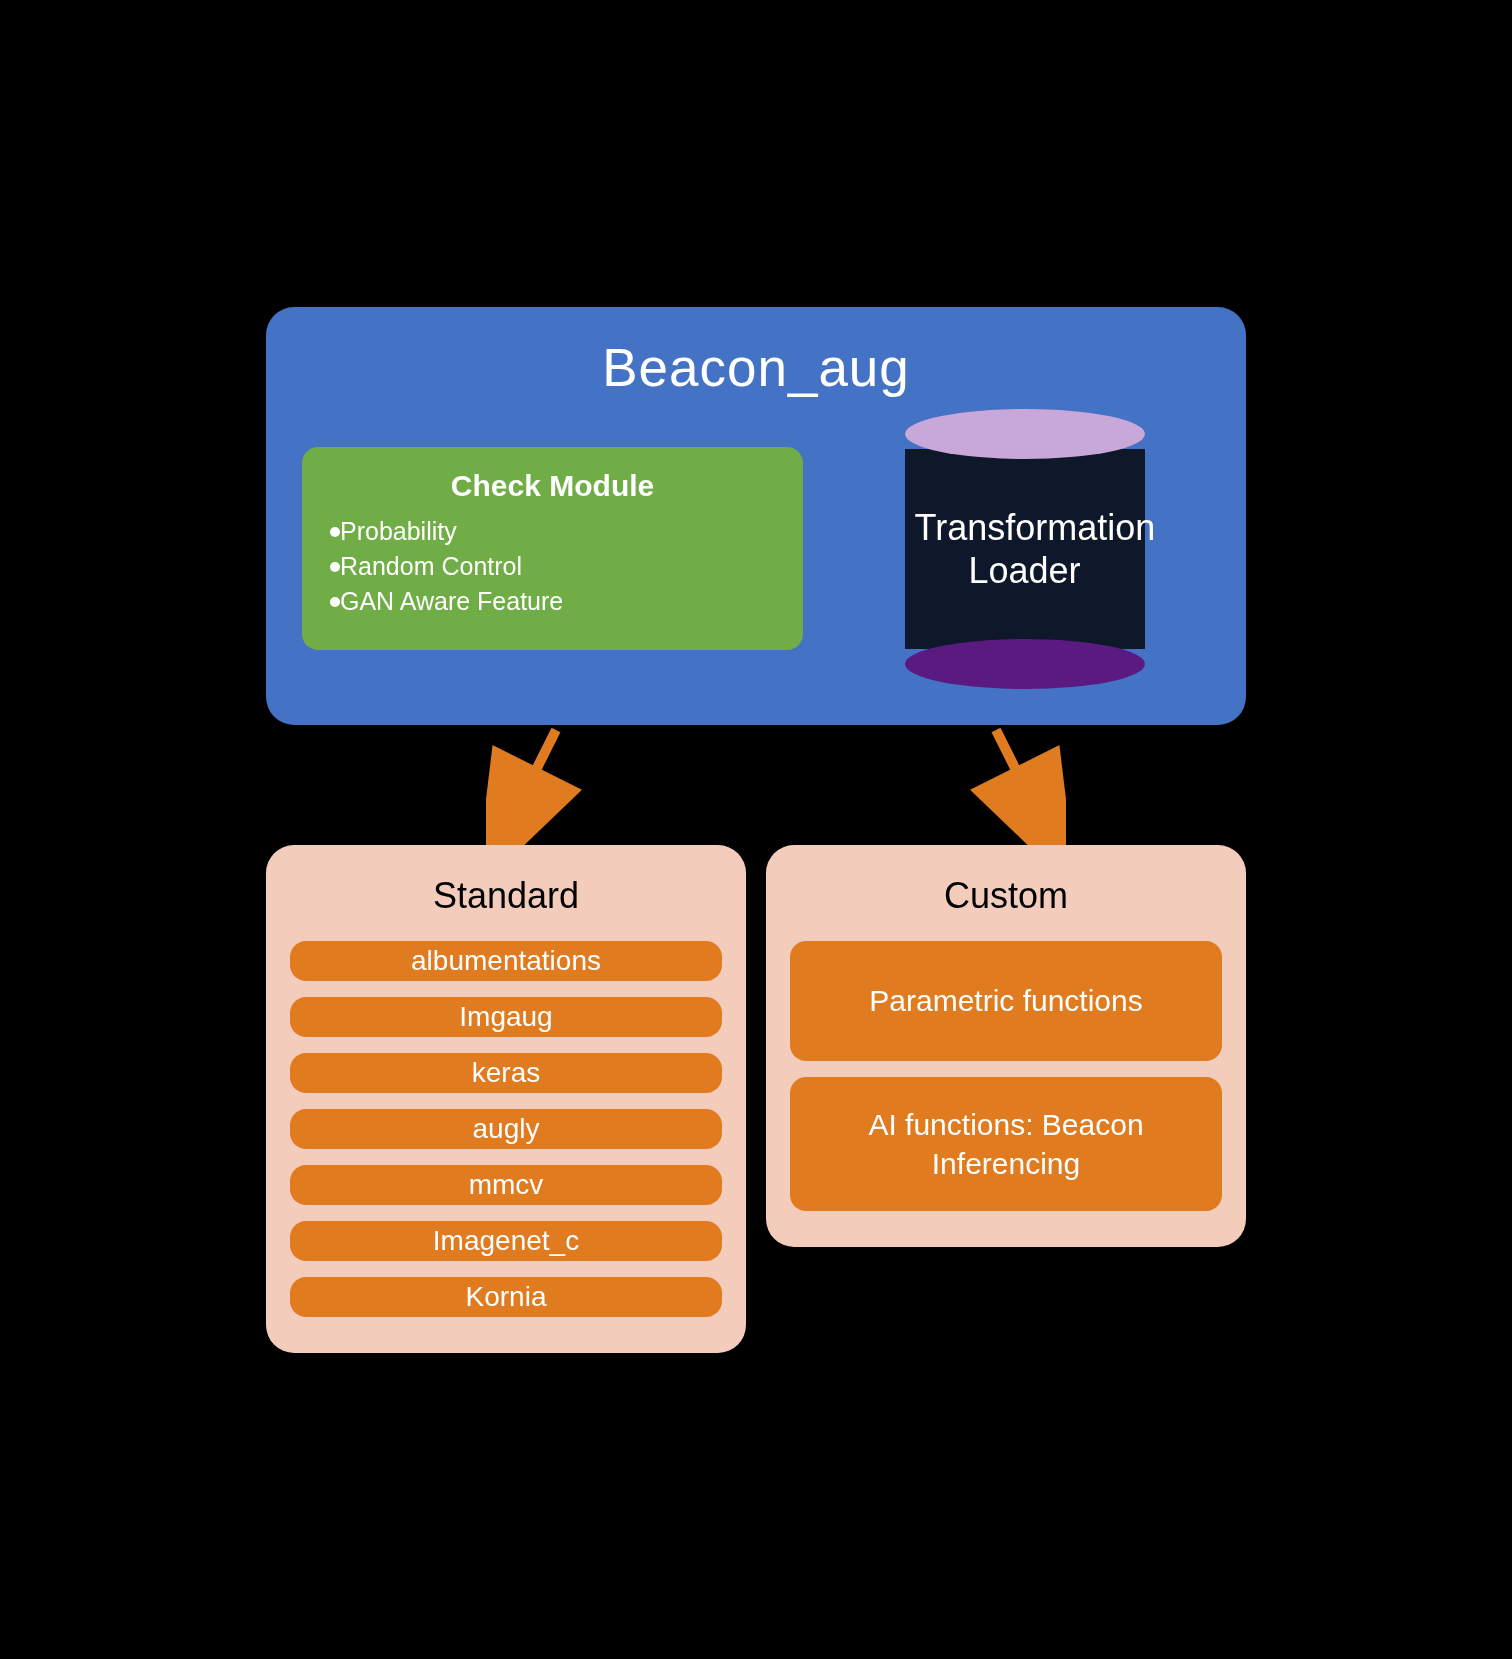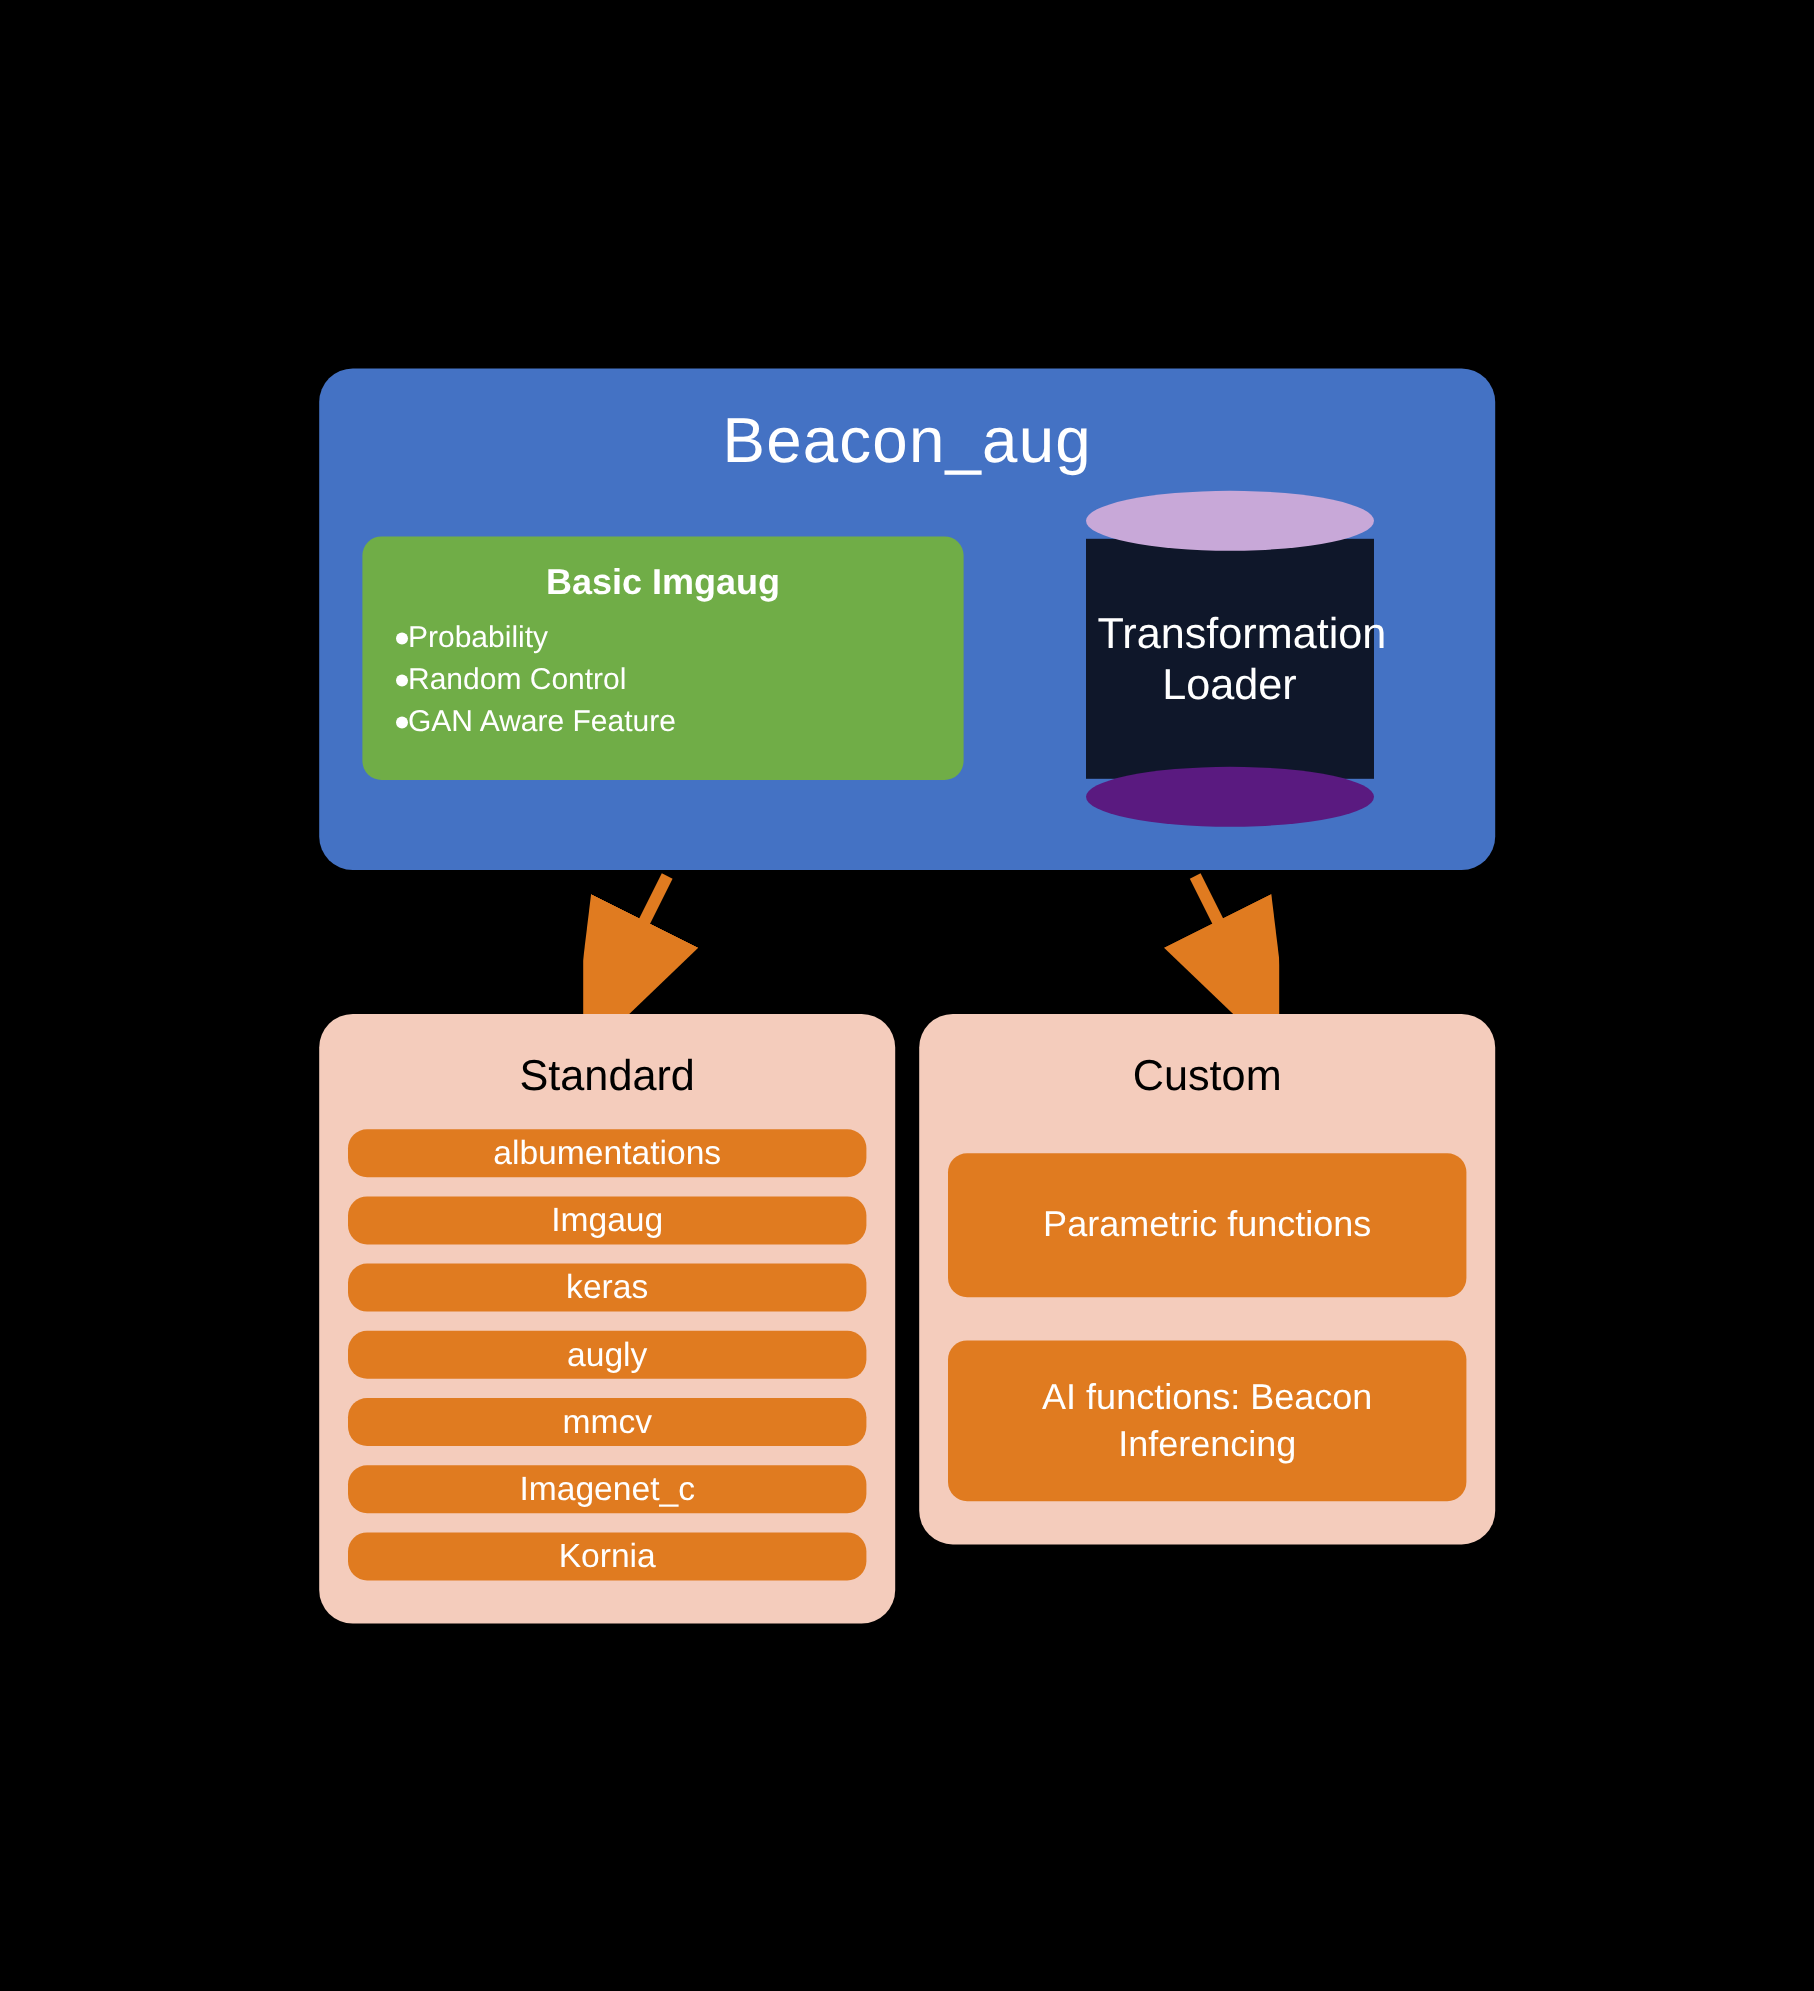--- a/index.html
+++ b/index.html
@@ -204,34 +204,33 @@
       font-size: 30px;
       text-align: center;
       padding: 28px 20px;
       width: 100%;
       font-weight: 400;
       line-height: 1.3;
       min-height: 120px;
       display: flex;
       align-items: center;
       justify-content: center;
-      margin-top: 20px;
     }
   </style>
 </head>
 <body>
 
 <div class="diagram-container">
 
   <div class="beacon-aug-box">
     <h1 class="beacon-aug-title">Beacon_aug</h1>
     <div class="beacon-aug-inner">
 
       <div class="basic-module-box">
-        <div class="basic-module-title">Basic Imgaug</div>
+        <div class="basic-module-title">Check Module</div>
         <ul class="basic-module-list">
           <li>
             <span class="bullet"></span>
             <span>Probability</span>
           </li>
           <li>
             <span class="bullet"></span>
             <span>Random Control</span>
           </li>
           <li>

